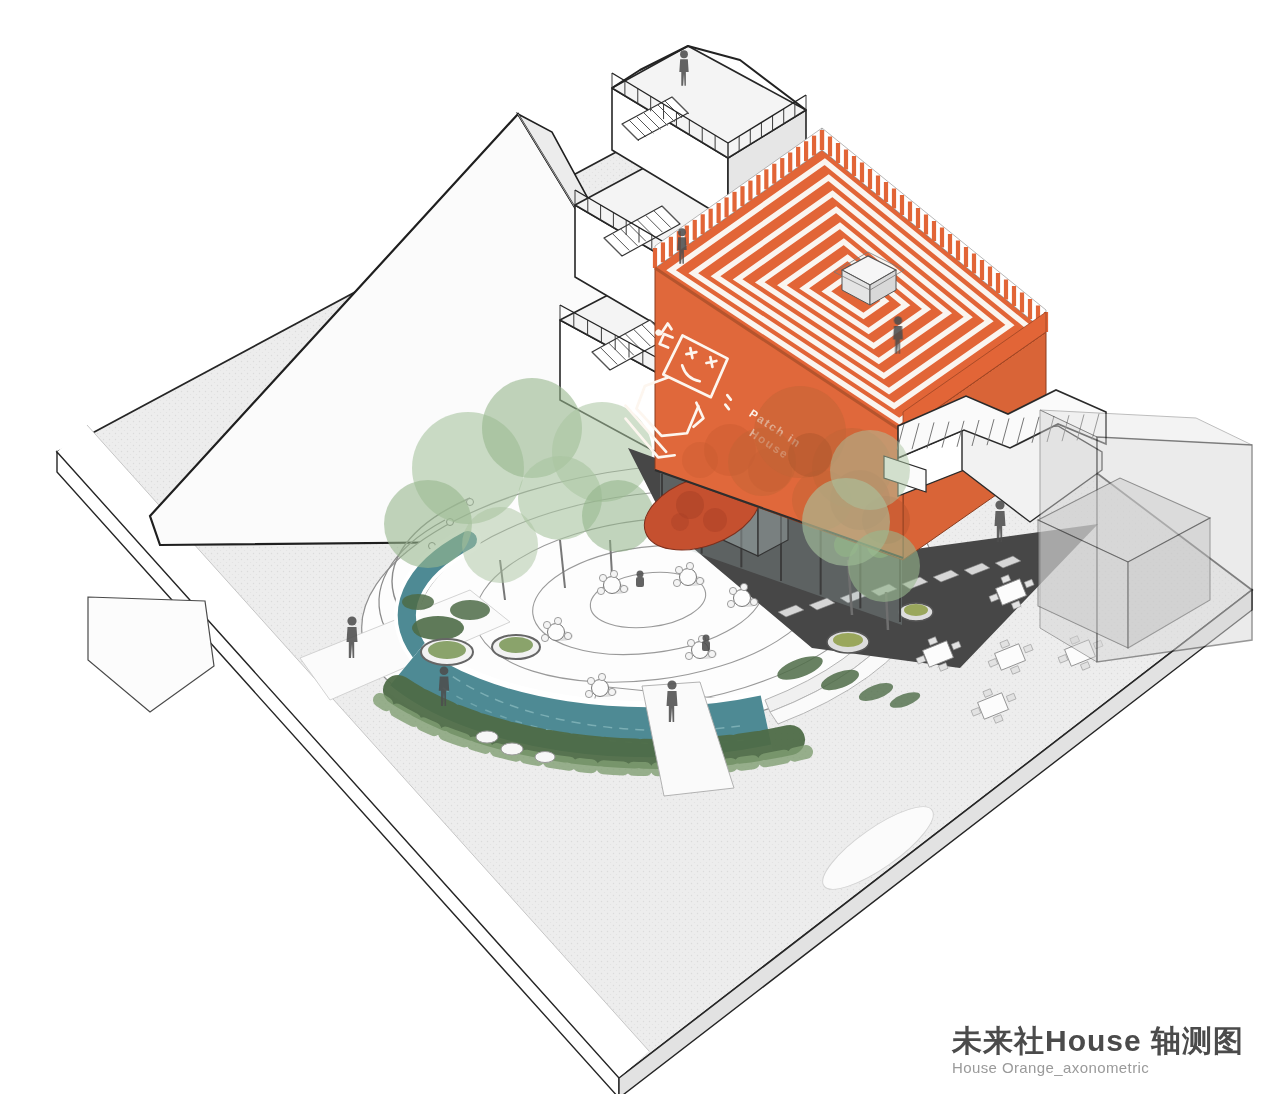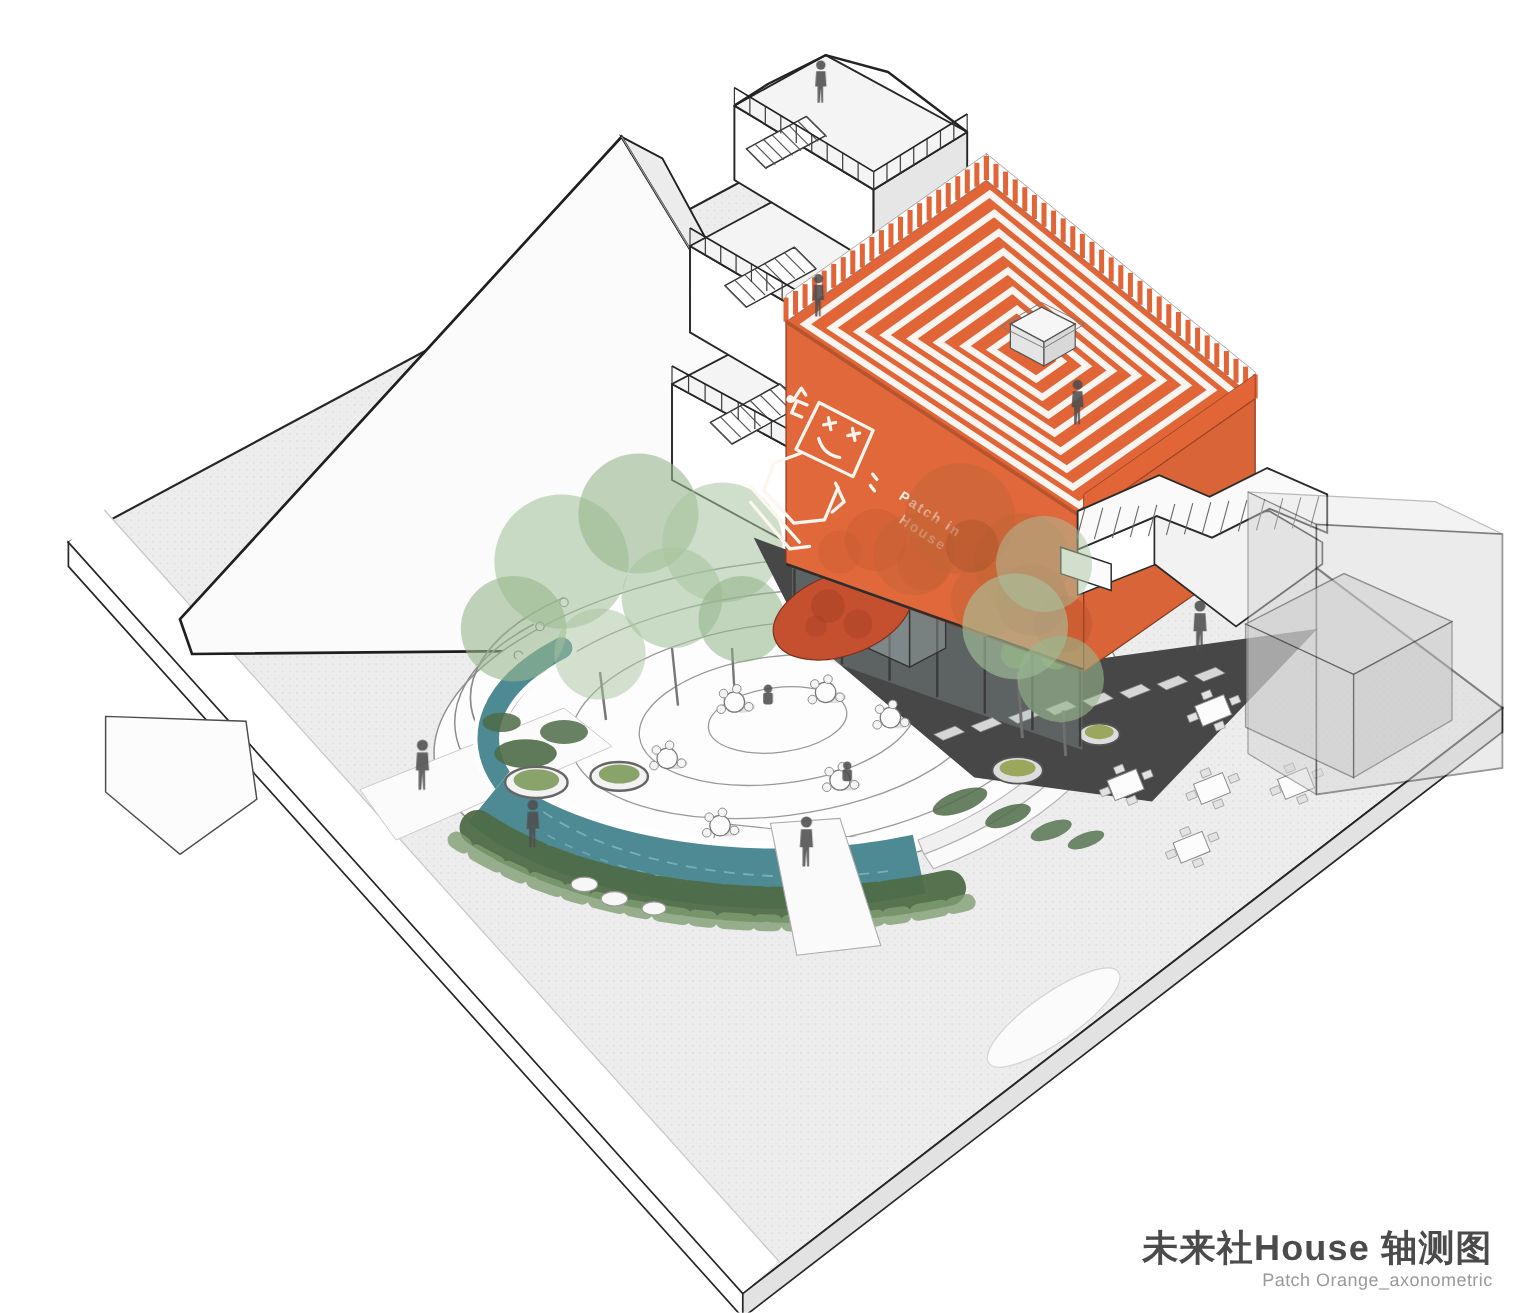--- a/index.html
+++ b/index.html
@@ -5,21 +5,21 @@
   :root{
     --accent-orange:#E0683B; --roof-orange:#E26537; --deep-orange:#B5542D;
     --entry-red:#C5502F; --water-teal:#4E8A94; --foliage-green:#A9C4A0;
     --shrub-green:#4E6B47; --autumn-orange:#C26335; --plaza-grey:#EDEDED;
     --deck-grey:#474747; --ink:#262626; --title-grey:#4B4B4B; --subtitle-grey:#9A9A9A;
   }
   html,body{margin:0;padding:0;background:#fff;}
   #stage{position:relative;width:1280px;height:1094px;background:#fff;overflow:hidden;
          font-family:"Liberation Sans","DejaVu Sans",sans-serif;}
   #drawing{position:absolute;left:0;top:0;}
-  .titleblock{position:absolute;right:36px;top:1024px;text-align:right;}
+  .titleblock{position:absolute;right:36px;top:1024px;}
   .titleblock .t{font-size:30px;font-weight:700;color:var(--title-grey);letter-spacing:1px;line-height:1.1;}
   .titleblock .s{font-size:15px;color:var(--subtitle-grey);letter-spacing:.4px;margin-top:2px;}
   .ink{stroke:var(--ink);}
   text.mural{font-size:13px;letter-spacing:2px;fill:#FBF3EA;font-weight:bold;}
 </style>
 </head>
 <body>
 
 <div id="stage">
 <svg id="drawing" width="1280" height="1094" viewBox="0 0 1280 1094">
@@ -564,15 +564,15 @@
         </g>
         <g>
           <circle cx="706" cy="638" r="3.5"></circle>
           <rect x="702" y="641" width="8" height="10" rx="2"></rect>
         </g>
       </g>
 </svg>
 
 <div class="titleblock">
   <div class="t">未来社House 轴测图</div>
-  <div class="s">Patch Orange_axonometric</div>
+  <div class="s">House Orange_axonometric</div>
 </div>
 </div>
 
 </body></html>

